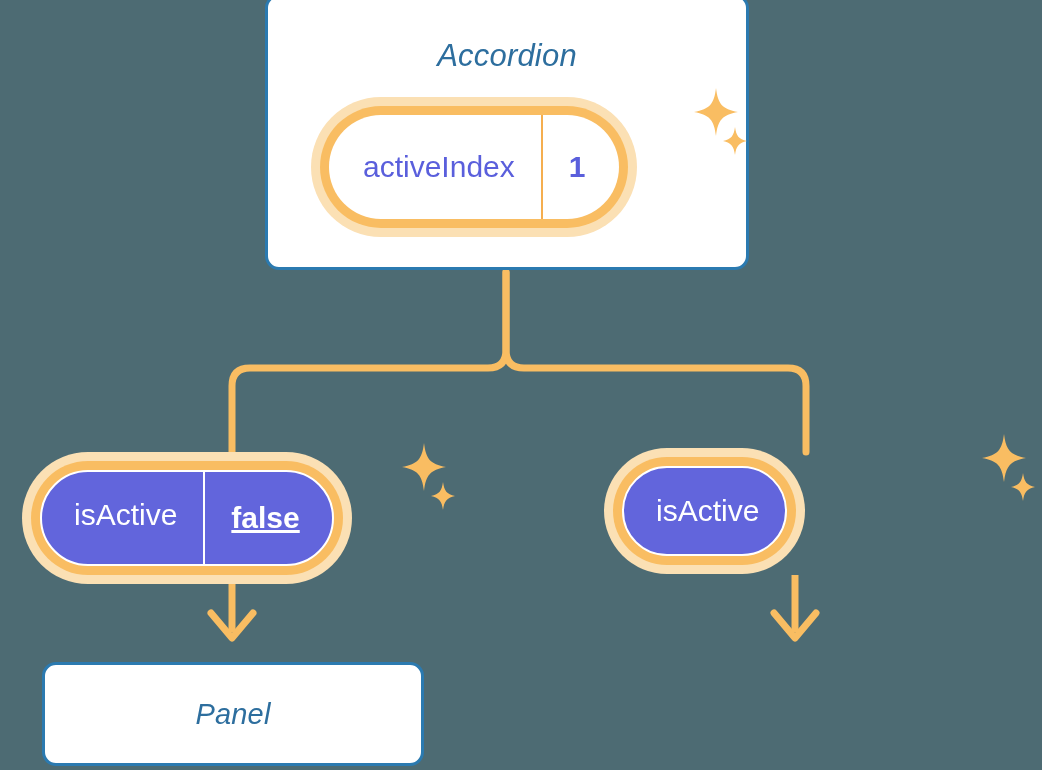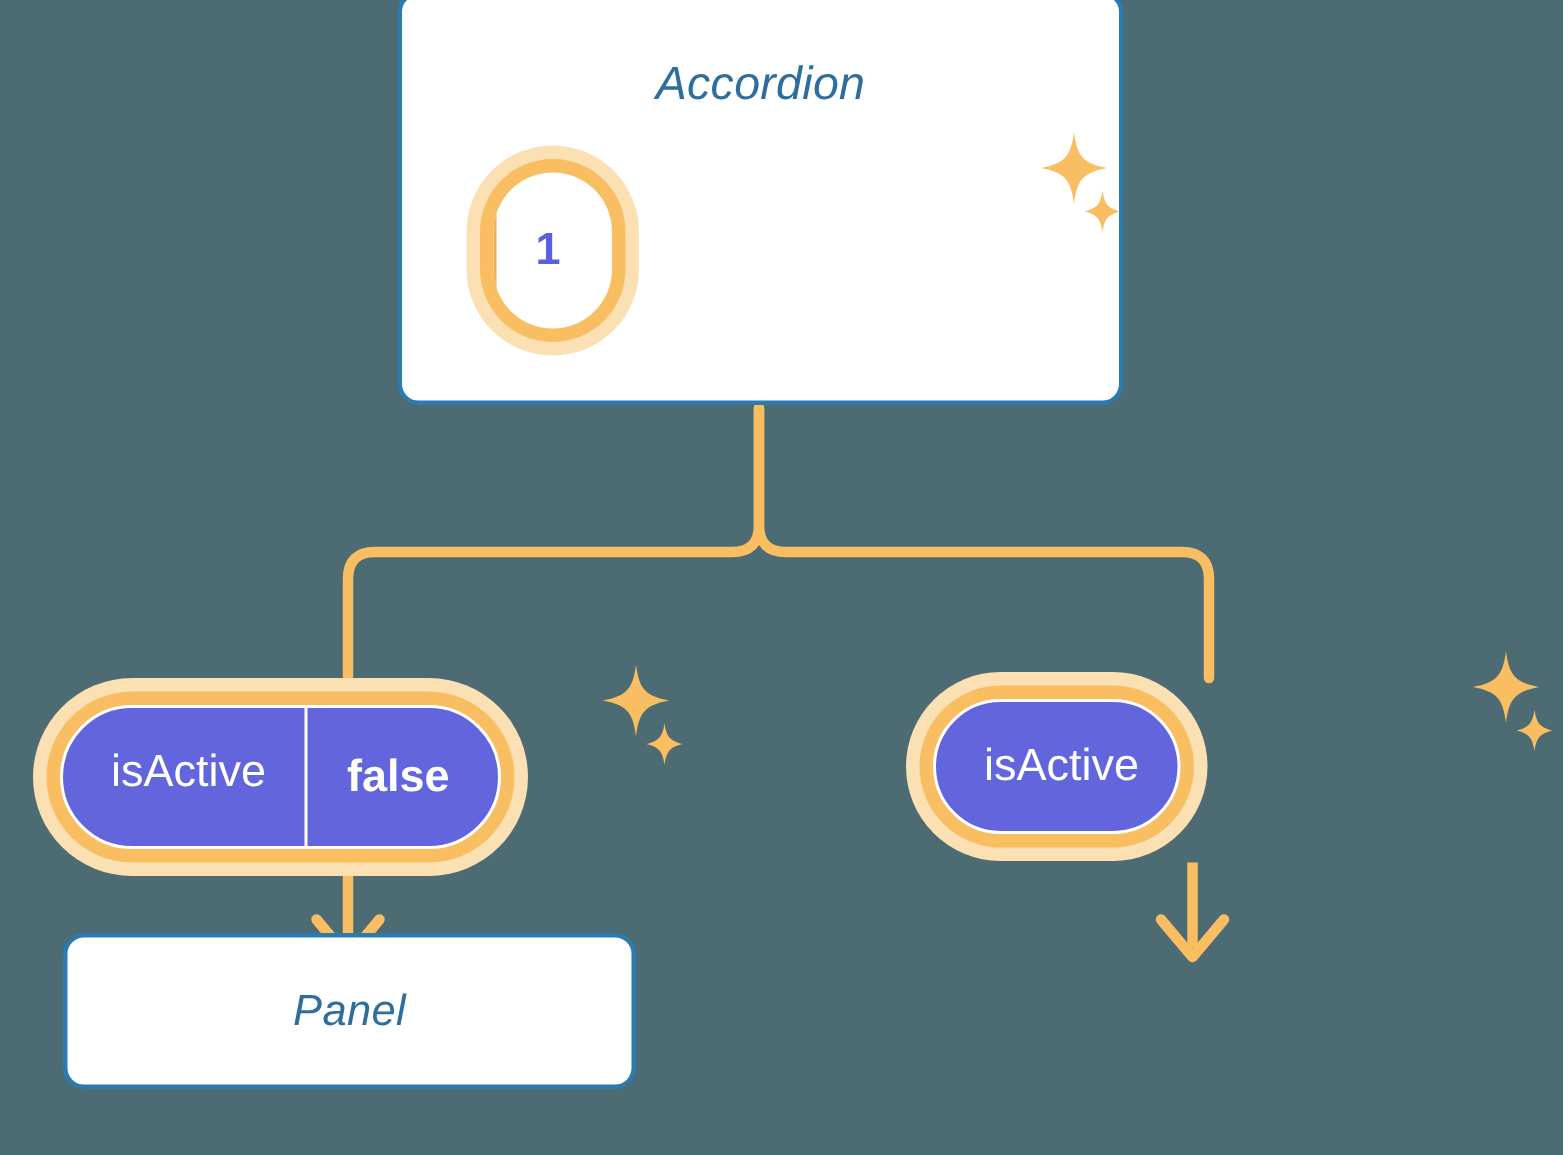--- a/index.html
+++ b/index.html
@@ -51,21 +51,21 @@
     left: 265px;
     top: -6px;
     width: 484px;
     height: 276px;
   }
   #accordion-card .card-title {
     margin-top: 43px;
   }
 
   .panel-card {
-    top: 622px;
+    top: 662px;
     width: 382px;
     height: 104px;
     display: flex;
     align-items: center;
     justify-content: center;
   }
   #panel-left  { left: 42px;  }
   .panel-card .card-title { font-size: 29px; margin: 0; }
 
   
@@ -142,21 +142,21 @@
 
   
   #pill-activeindex { left: 311px; top: 97px; }
   #pill-activeindex .pill-key { height: 104px; padding: 0 26px 0 34px; }
   #pill-activeindex .pill-val { height: 104px; padding: 0 34px 0 26px; }
 
   
   #pill-isactive-left  { left: 22px;  top: 452px; }
   #pill-isactive-right { left: 604px; top: 448px; }
   .pill-dark .pill-key { height: 86px; padding: 0 26px 0 32px; }
-  .pill-dark .pill-val { height: 92px; padding: 0 32px 0 26px; }
+  .pill-dark .pill-val { height: 92px; padding: 0 32px 0 26px; text-decoration: underline; }
 
   
   .sparkle {
     position: absolute;
     pointer-events: none;
   }
   .sparkle svg { display: block; }
 
   #sparkle-top      { left: 688px; top: 86px;  }
   #sparkle-left     { left: 398px; top: 441px; }
@@ -190,20 +190,21 @@
   </svg>
 
   <div class="card" id="accordion-card">
     <div class="card-title">Accordion</div>
   </div>
 
   <div class="pill-wrap pill-light" id="pill-activeindex">
     <div class="pill-glow">
       <div class="pill-ring">
         <div class="pill-body">
+          <div class="pill-key">activeIndex</div>
           <div class="pill-val">1</div>
         </div>
       </div>
     </div>
   </div>
 
   <div class="sparkle" id="sparkle-top">
     <svg width="62" height="70" viewBox="0 0 62 70">
       <path d="M28 2 C30 18 34 23 50 26 C34 29 30 34 28 50 C26 34 22 29 6 26 C22 23 26 18 28 2 Z" fill="#f9bd62"></path>
       <path d="M47 41 C48.3 50 50.6 53 59 55 C50.6 57 48.3 60 47 69 C45.7 60 43.4 57 35 55 C43.4 53 45.7 50 47 41 Z" fill="#f9bd62"></path>

